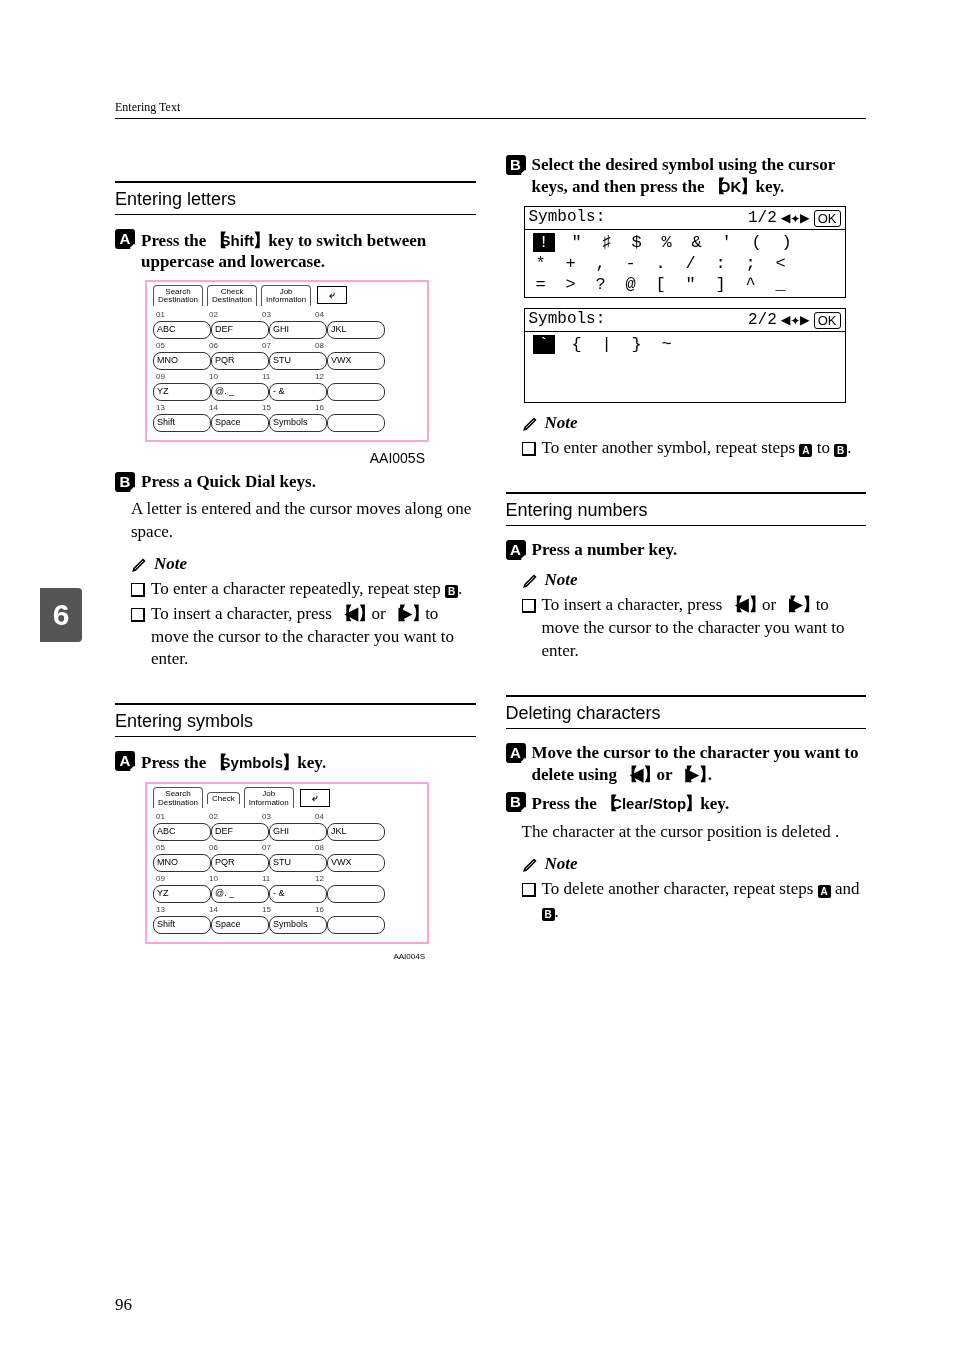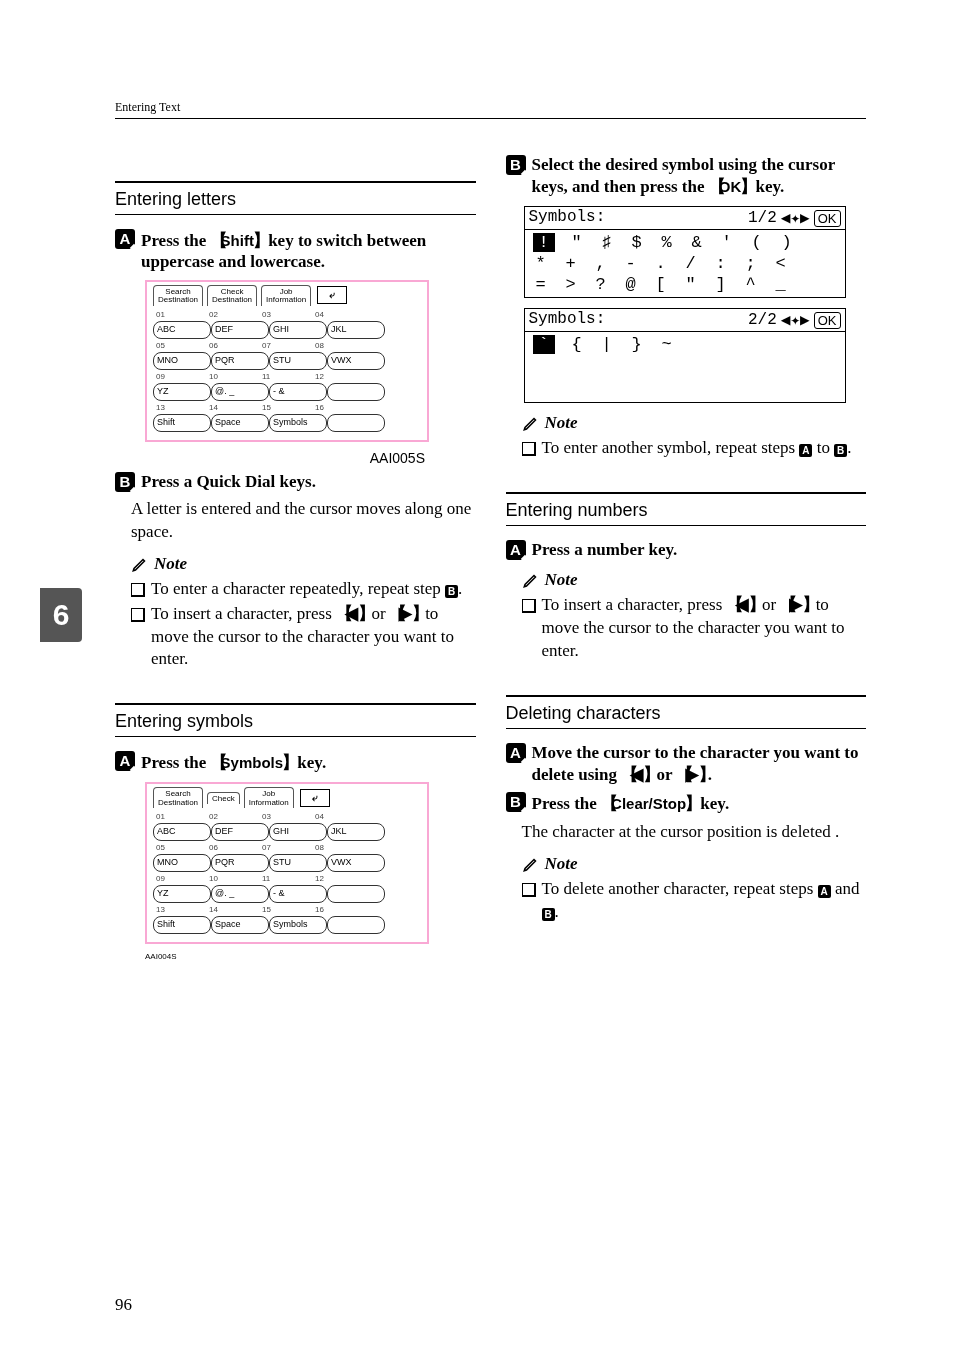--- a/index.html
+++ b/index.html
@@ -404,21 +404,21 @@
               <div class="num">16</div>
             </div>
           <div class="row">
               <div class="btn">Shift</div>
               <div class="btn">Space</div>
               <div class="btn">Symbols</div>
               <div class="btn"></div>
             </div>
         </div>
       </div>
-      <div style="margin-left:30px;width:280px;text-align:left;font-size:8px;font-family:Arial;">AAI004S</div>
+      <div style="margin-left:30px;width:280px;text-align:right;font-size:8px;font-family:Arial;">AAI004S</div>
     </div>
 
     <div class="col">
       <div class="step">
         <span class="step-icon">B</span>
         <span class="step-text"><span>Select the desired symbol using the cursor keys, and then press the </span><span class="key-bracket"><span class="key-label">OK</span></span><span> key.</span></span>
       </div>
 
       <div class="sym-screen">
         <div class="sym-head">

